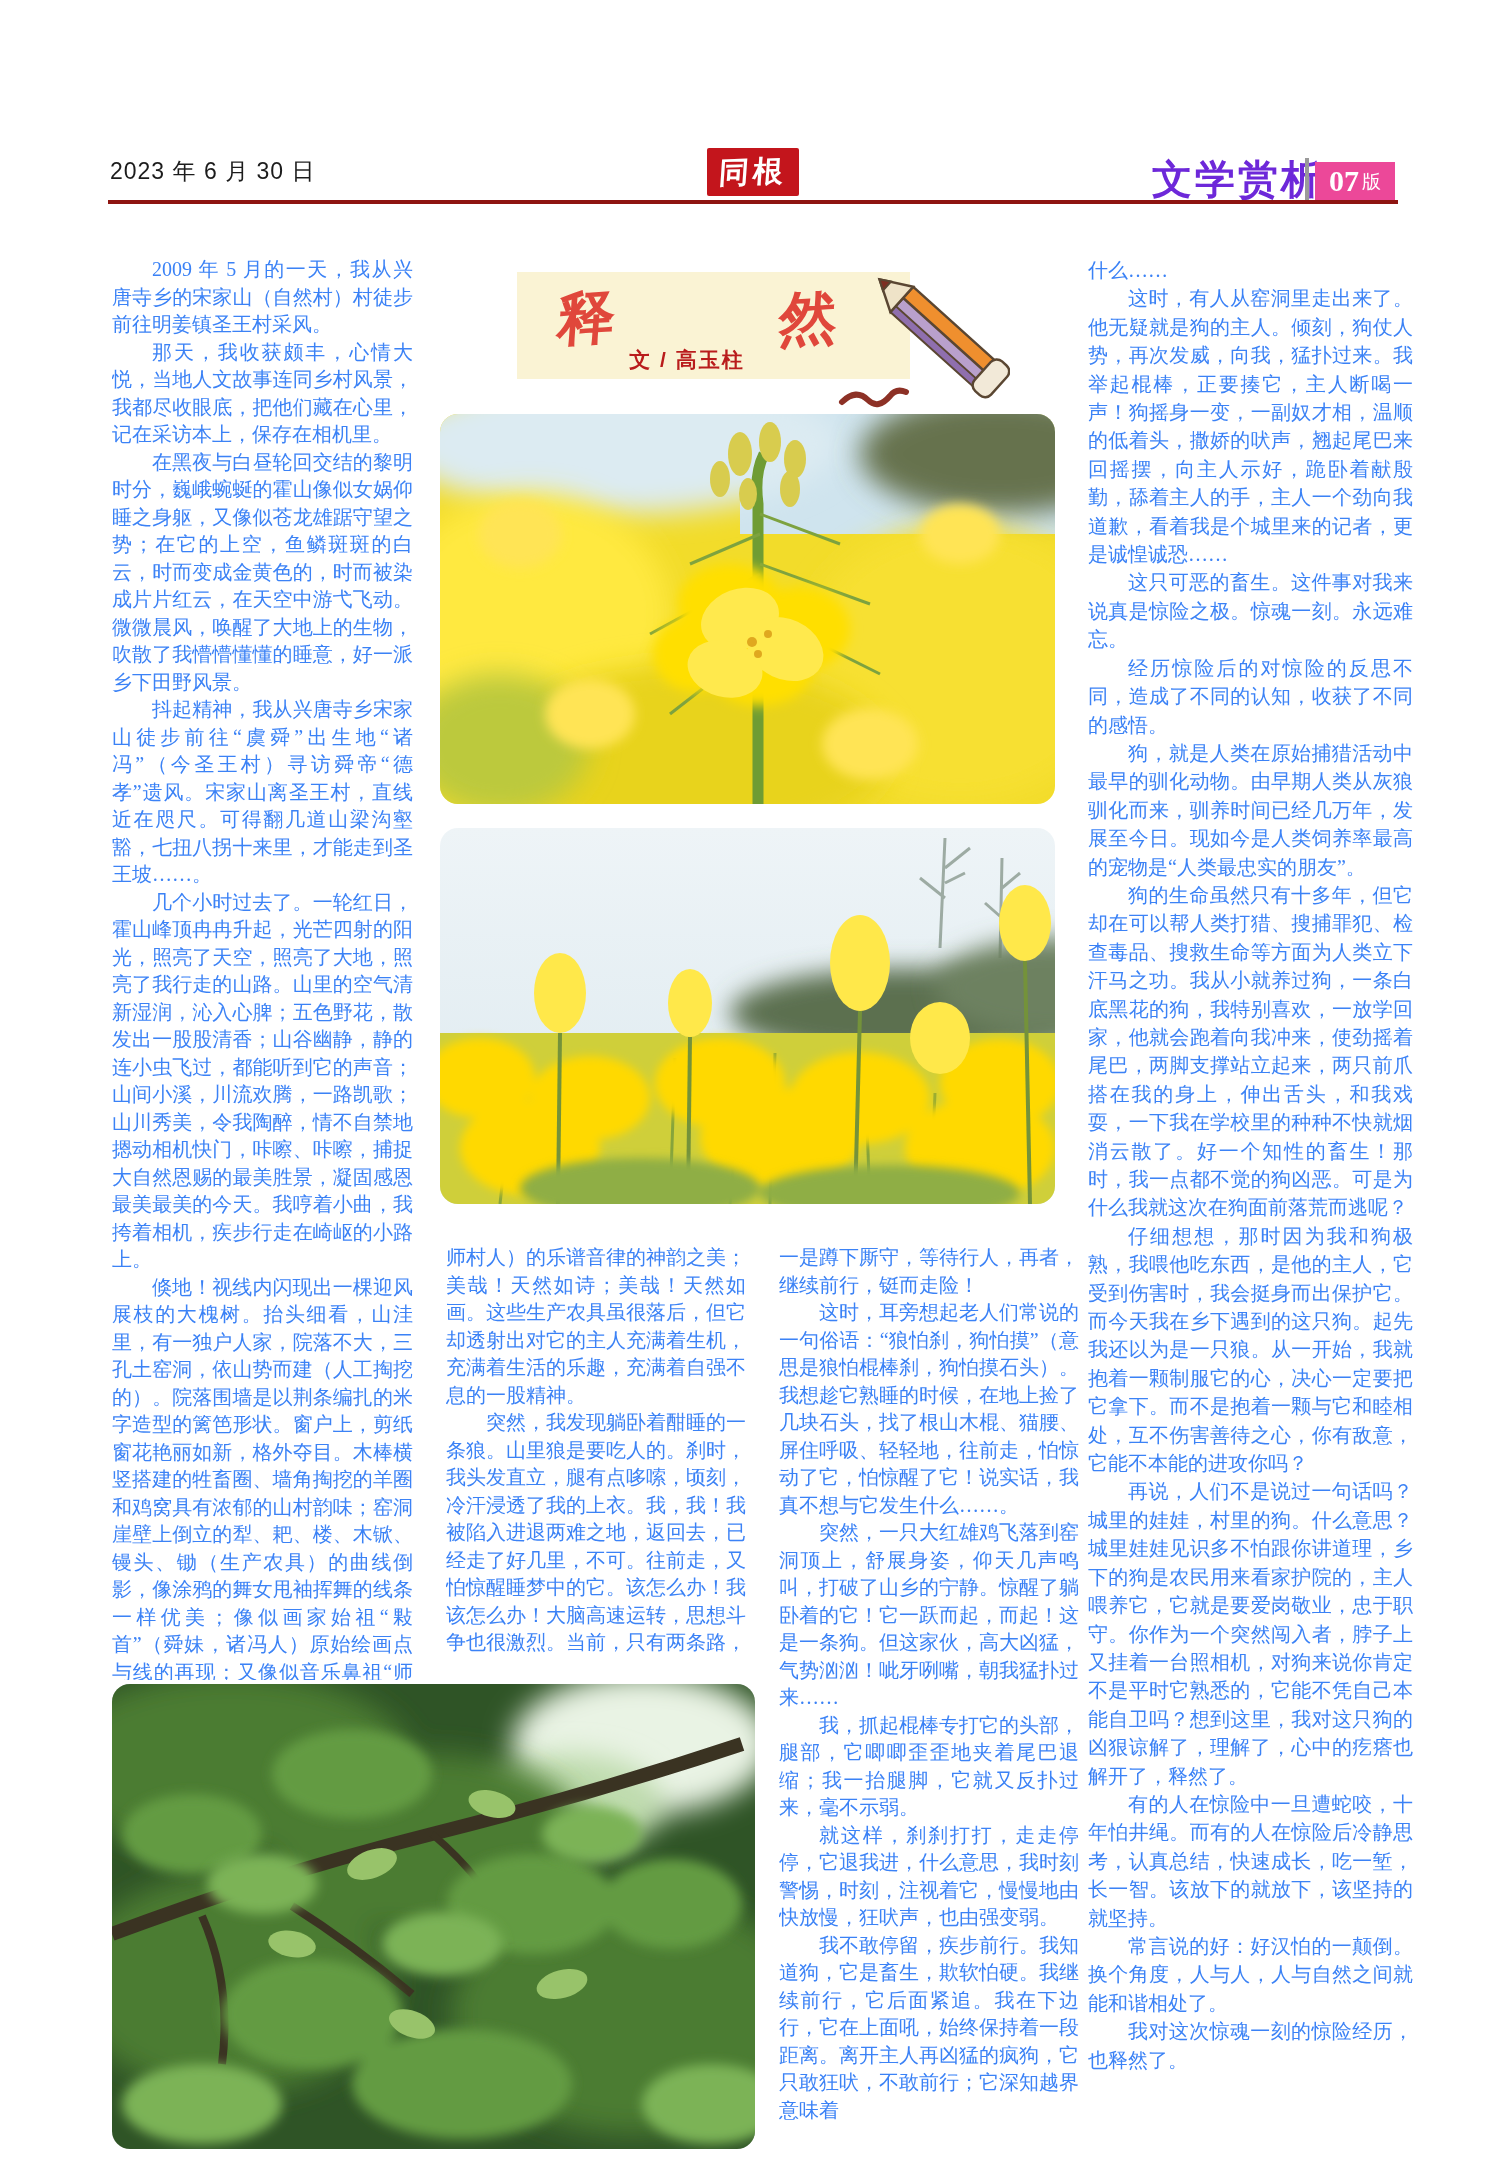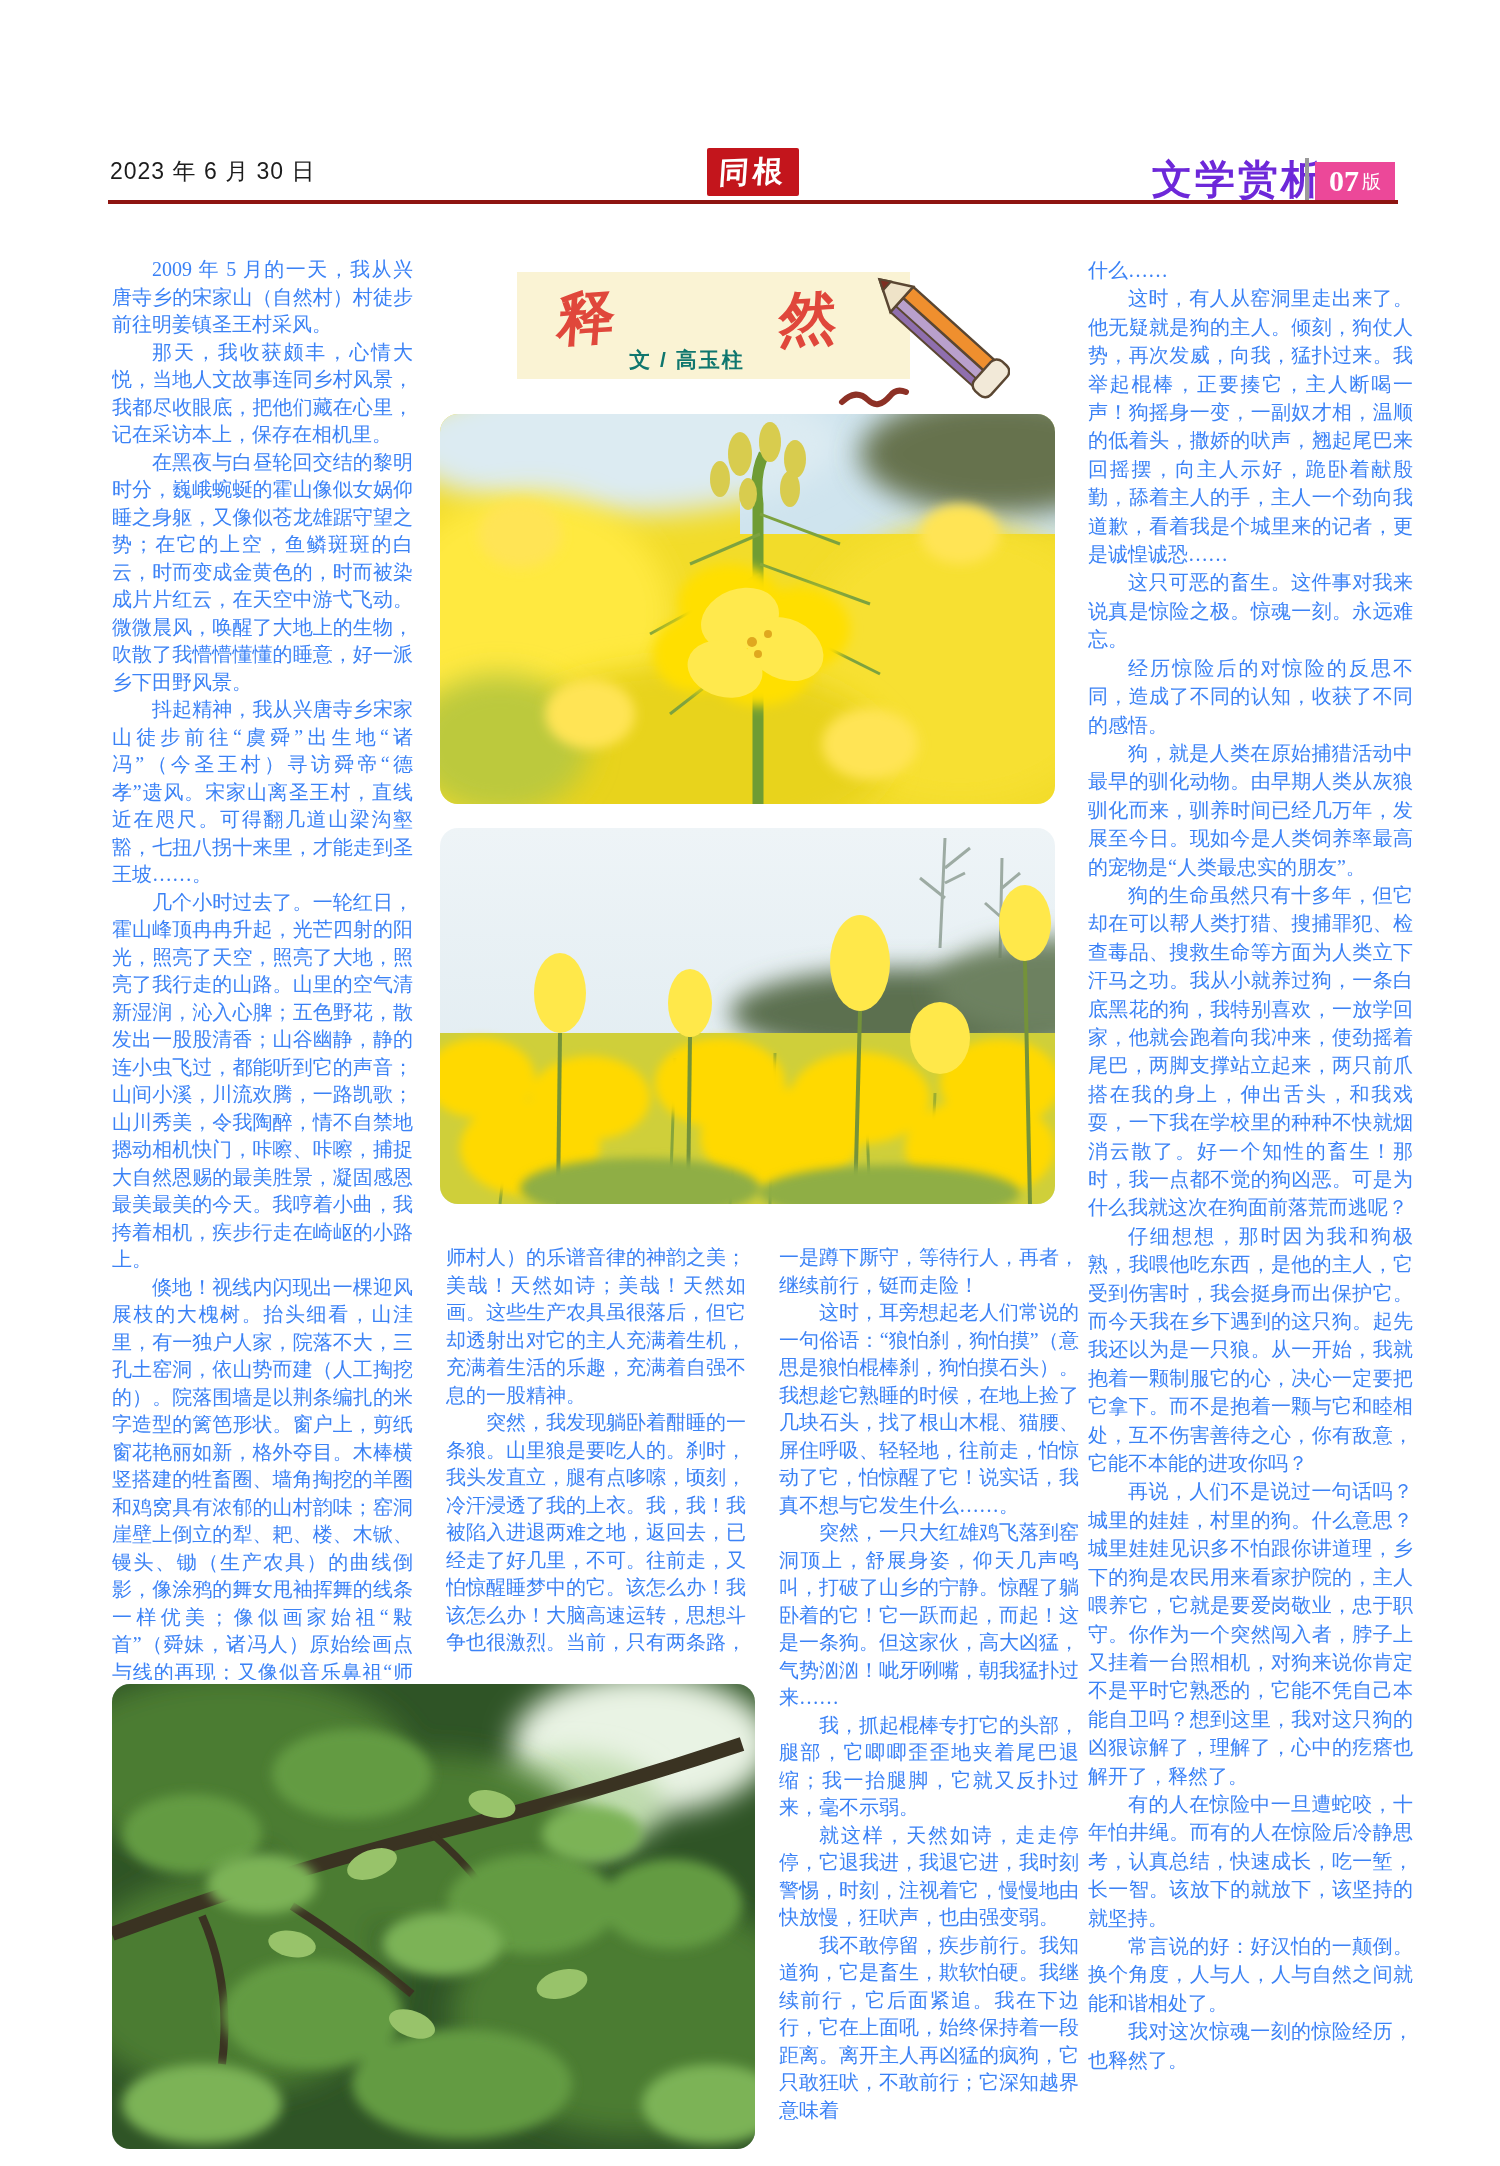--- a/index.html
+++ b/index.html
@@ -24,21 +24,21 @@
   .page-box .num{color:#fff;font-family:"Liberation Serif",serif;font-weight:bold;font-size:30px;line-height:1;}
   .page-box .word{color:#fff;font-family:"Liberation Sans",sans-serif;font-size:19px;line-height:1;}
   .header-rule{position:absolute;left:108px;top:156px;width:1290px;height:4px;background:#8e1511;}
 
   
   .title-box{position:absolute;left:517px;top:228px;width:393px;height:107px;background:#faf3d4;}
   .title-chars{position:absolute;left:40px;top:8px;width:280px;display:flex;justify-content:space-between;}
   .title-chars span{font-family:"Liberation Serif",serif;font-weight:bold;font-size:58px;
         color:#e0473b;transform:skewX(-8deg) rotate(-4deg);}
   .byline{position:absolute;left:0;top:74px;width:340px;text-align:center;
-        font-family:"Liberation Sans",sans-serif;font-weight:600;font-size:21px;color:#0f766e;letter-spacing:2px;}
+        font-family:"Liberation Sans",sans-serif;font-weight:600;font-size:21px;color:#b91c1c;letter-spacing:2px;}
   .pencil{position:absolute;left:830px;top:222px;width:180px;height:150px;}
 
   
   .photo{position:absolute;border-radius:18px;overflow:hidden;}
   #photo1{left:440px;top:370px;width:615px;height:390px;}
   #photo2{left:440px;top:784px;width:615px;height:376px;}
   #photo3{left:112px;top:1640px;width:643px;height:465px;}
   .photo svg{display:block;}
 
   
@@ -273,21 +273,21 @@
     </div>
   <div class="col" id="col2">
       <p class="para">师村人）的乐谱音律的神韵之美；美哉！天然如诗；美哉！天然如画。这些生产农具虽很落后，但它却透射出对它的主人充满着生机，充满着生活的乐趣，充满着自强不息的一股精神。</p>
       <p class="para indent">突然，我发现躺卧着酣睡的一条狼。山里狼是要吃人的。刹时，我头发直立，腿有点哆嗦，顷刻，冷汗浸透了我的上衣。我，我！我被陷入进退两难之地，返回去，已经走了好几里，不可。往前走，又怕惊醒睡梦中的它。该怎么办！我该怎么办！大脑高速运转，思想斗争也很激烈。当前，只有两条路，</p>
     </div>
   <div class="col" id="col3">
       <p class="para">一是蹲下厮守，等待行人，再者，继续前行，铤而走险！</p>
       <p class="para indent">这时，耳旁想起老人们常说的一句俗语：“狼怕刹，狗怕摸”（意思是狼怕棍棒刹，狗怕摸石头）。我想趁它熟睡的时候，在地上捡了几块石头，找了根山木棍、猫腰、屏住呼吸、轻轻地，往前走，怕惊动了它，怕惊醒了它！说实话，我真不想与它发生什么……。</p>
       <p class="para indent">突然，一只大红雄鸡飞落到窑洞顶上，舒展身姿，仰天几声鸣叫，打破了山乡的宁静。惊醒了躺卧着的它！它一跃而起，而起！这是一条狗。但这家伙，高大凶猛，气势汹汹！呲牙咧嘴，朝我猛扑过来……</p>
       <p class="para indent">我，抓起棍棒专打它的头部，腿部，它唧唧歪歪地夹着尾巴退缩；我一抬腿脚，它就又反扑过来，毫不示弱。</p>
-      <p class="para indent">就这样，天然如诗，走走停停，它退我进，我退它进，我时刻警惕，时刻，注视着它，慢慢地由快放慢，狂吠声，也由强变弱。</p>
+      <p class="para indent">就这样，刹刹打打，走走停停，它退我进，什么意思，我时刻警惕，时刻，注视着它，慢慢地由快放慢，狂吠声，也由强变弱。</p>
       <p class="para indent">我不敢停留，疾步前行。我知道狗，它是畜生，欺软怕硬。我继续前行，它后面紧追。我在下边行，它在上面吼，始终保持着一段距离。离开主人再凶猛的疯狗，它只敢狂吠，不敢前行；它深知越界意味着</p>
     </div>
   <div class="col" id="col4">
       <p class="para">什么……</p>
       <p class="para indent">这时，有人从窑洞里走出来了。他无疑就是狗的主人。倾刻，狗仗人势，再次发威，向我，猛扑过来。我举起棍棒，正要揍它，主人断喝一声！狗摇身一变，一副奴才相，温顺的低着头，撒娇的吠声，翘起尾巴来回摇摆，向主人示好，跪卧着献殷勤，舔着主人的手，主人一个劲向我道歉，看着我是个城里来的记者，更是诚惶诚恐……</p>
       <p class="para indent">这只可恶的畜生。这件事对我来说真是惊险之极。惊魂一刻。永远难忘。</p>
       <p class="para indent">经历惊险后的对惊险的反思不同，造成了不同的认知，收获了不同的感悟。</p>
       <p class="para indent">狗，就是人类在原始捕猎活动中最早的驯化动物。由早期人类从灰狼驯化而来，驯养时间已经几万年，发展至今日。现如今是人类饲养率最高的宠物是“人类最忠实的朋友”。</p>
       <p class="para indent">狗的生命虽然只有十多年，但它却在可以帮人类打猎、搜捕罪犯、检查毒品、搜救生命等方面为人类立下汗马之功。我从小就养过狗，一条白底黑花的狗，我特别喜欢，一放学回家，他就会跑着向我冲来，使劲摇着尾巴，两脚支撑站立起来，两只前爪搭在我的身上，伸出舌头，和我戏耍，一下我在学校里的种种不快就烟消云散了。好一个知性的畜生！那时，我一点都不觉的狗凶恶。可是为什么我就这次在狗面前落荒而逃呢？</p>
       <p class="para indent">仔细想想，那时因为我和狗极熟，我喂他吃东西，是他的主人，它受到伤害时，我会挺身而出保护它。而今天我在乡下遇到的这只狗。起先我还以为是一只狼。从一开始，我就抱着一颗制服它的心，决心一定要把它拿下。而不是抱着一颗与它和睦相处，互不伤害善待之心，你有敌意，它能不本能的进攻你吗？</p>

